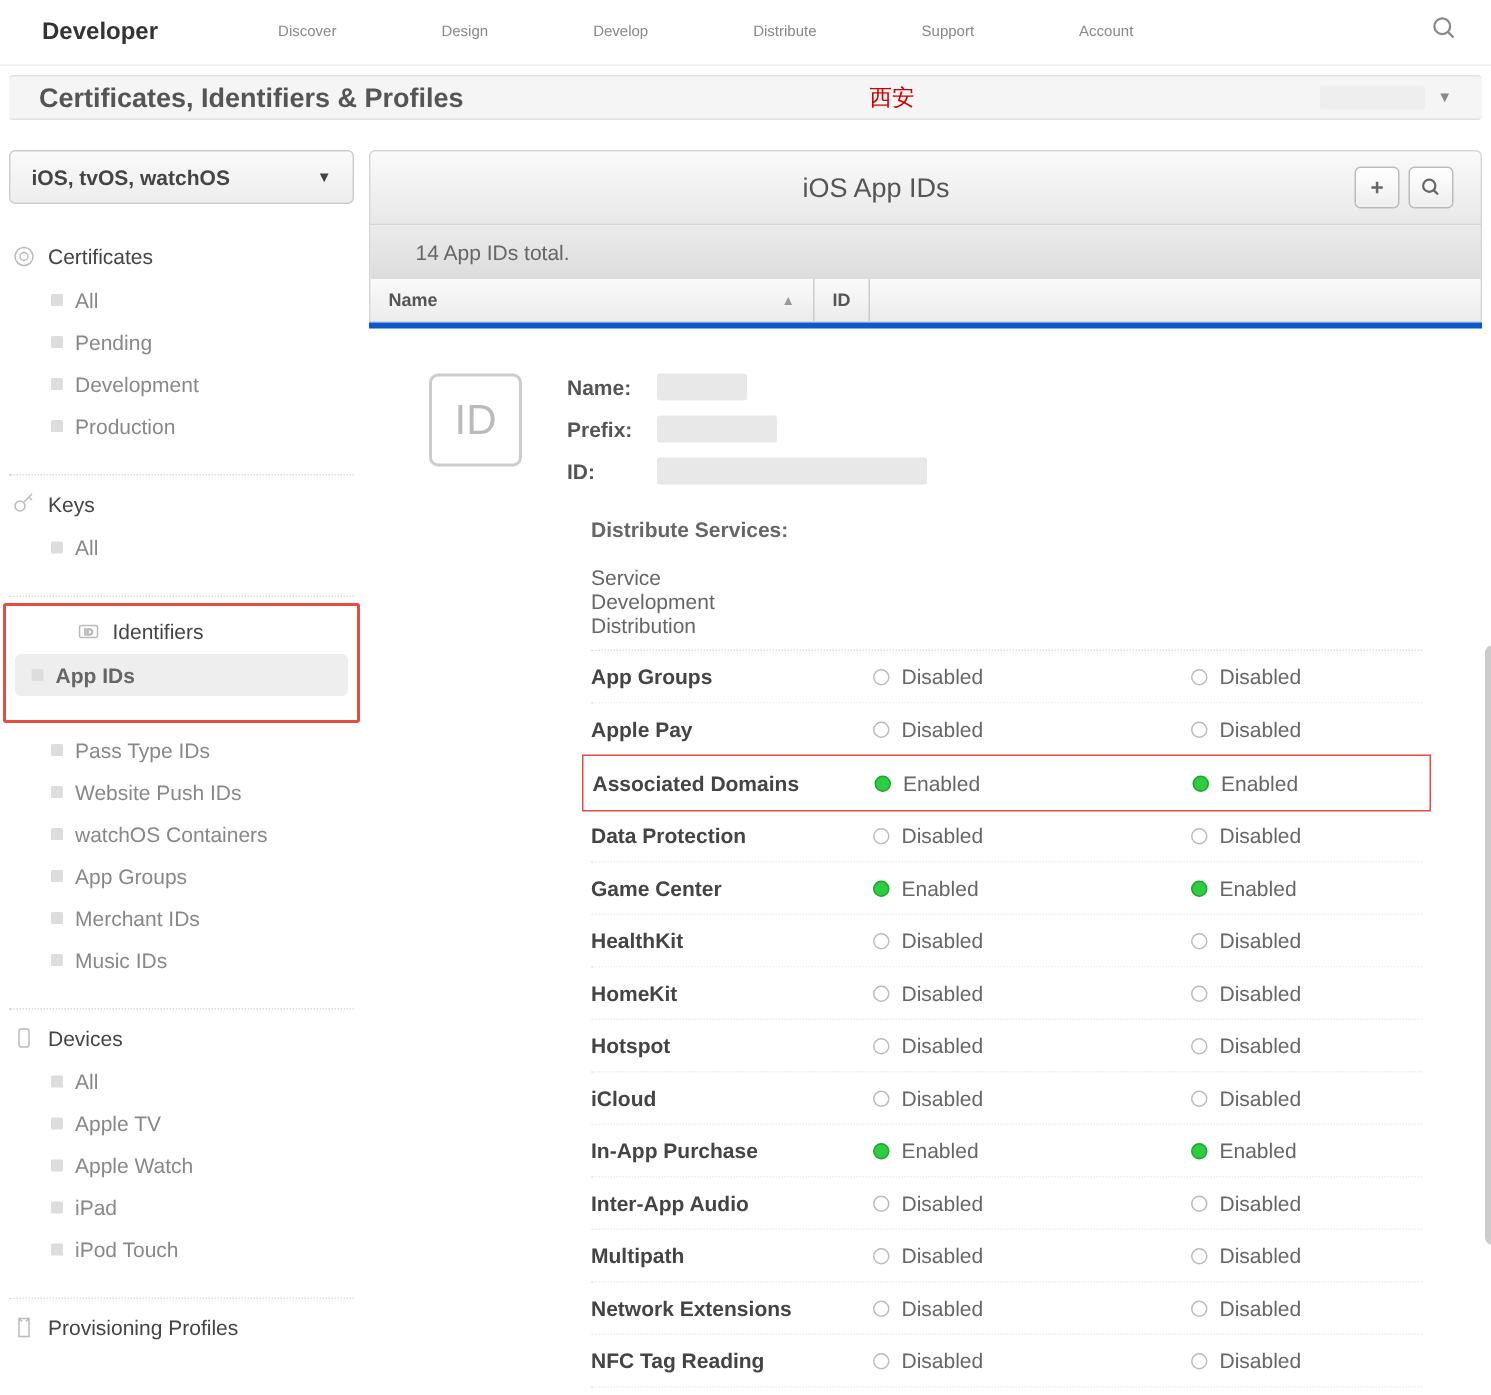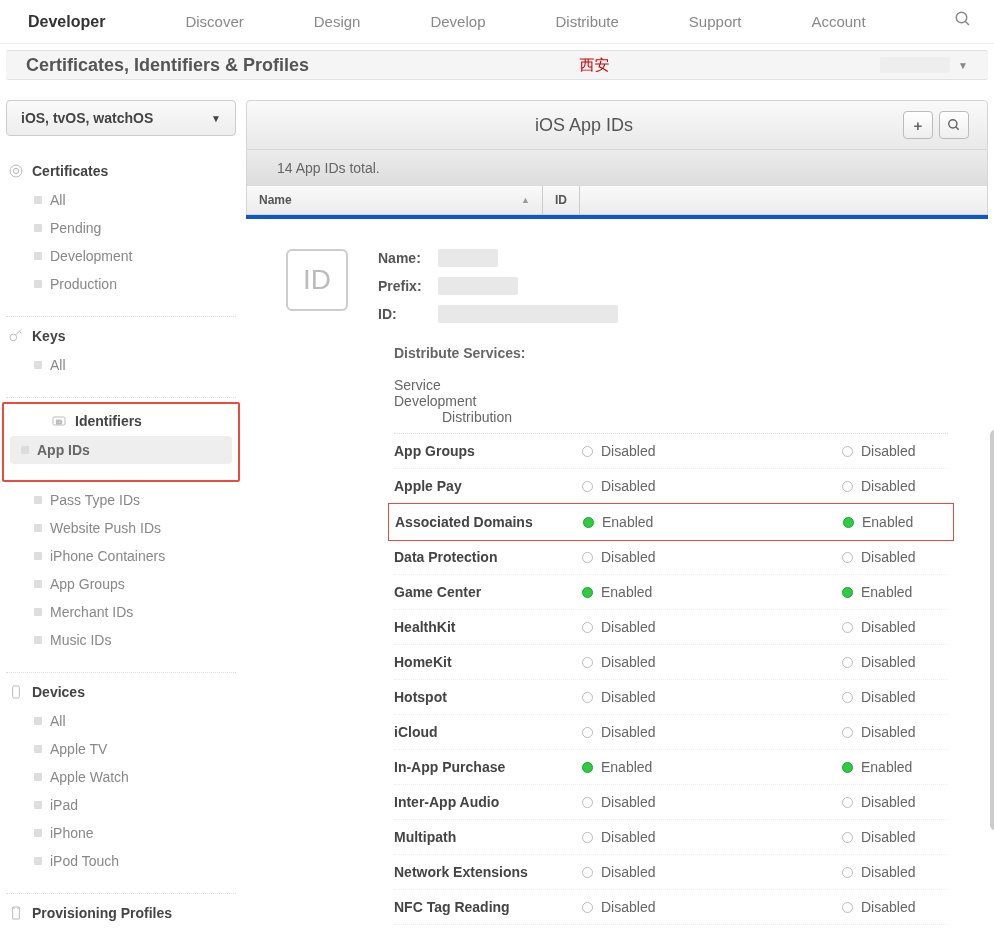--- a/index.html
+++ b/index.html
@@ -2,35 +2,35 @@
 <html><head>
   <meta charset="utf-8">
   <style>
     * { margin: 0; padding: 0; box-sizing: border-box; }
     body { font-family: "Helvetica Neue", Arial, sans-serif; font-size: 14px; color: #333; background: #fff; width: 994px; }
     
     .top-nav { height: 44px; background: #fff; display: flex; align-items: center; padding: 0 22px; border-bottom: 1px solid #eee; }
     .apple-logo { font-size: 20px; color: #333; margin-right: 6px; }
     .brand { font-weight: 600; color: #333; font-size: 16px; margin-right: 80px; }
     .nav-items { display: flex; flex: 1; gap: 70px; }
-    .nav-item { color: #888; cursor: pointer; font-size: 15px; }
+    .nav-item { color: #888; cursor: pointer; font-size: 10px; }
     .search-top { color: #888; font-size: 18px; cursor: pointer; }
     
     .subheader { height: 30px; background: #f5f5f5; border-top: 1px solid #e0e0e0; border-bottom: 1px solid #e0e0e0; display: flex; align-items: center; padding: 0 20px; margin: 6px; border-radius: 3px; }
     .subheader-title { font-size: 18px; font-weight: 600; color: #555; }
     .subheader-center { flex: 1; text-align: center; color: #cc0000; font-size: 15px; }
     .account-dd { display: flex; align-items: center; gap: 8px; cursor: pointer; color: #888; }
     .caret { font-size: 10px; }
     
     .main { display: flex; padding: 14px 6px 0 6px; }
     .sidebar { width: 240px; padding-right: 10px; }
     
     .platform-select { border: 1px solid #ccc; border-radius: 4px; background: linear-gradient(#fafafa,#ededed); padding: 9px 14px; margin-bottom: 20px; display: flex; justify-content: space-between; align-items: center; font-weight: 600; cursor: pointer; font-size: 14px; color: #444; }
     
-    .section-head { display: flex; align-items: center; gap: 8px; padding: 7px 2px; font-weight: 700; color: #444; font-size: 14px; }
+    .section-head { display: flex; align-items: center; gap: 8px; padding: 7px 2px; font-weight: 400; color: #444; font-size: 14px; }
     .section-icon { width: 16px; height: 16px; color: #bbb; display: flex; align-items: center; justify-content: center; }
     .section-list { list-style: none; padding: 0 0 14px 0; }
     .section-list li { display: flex; align-items: center; gap: 8px; padding: 6px 10px 6px 28px; color: #888; cursor: pointer; font-size: 14px; }
     .bullet { width: 8px; height: 8px; background: #ddd; border-radius: 1px; flex-shrink: 0; }
     .section-list li.selected { background: #eee; border-radius: 4px; margin: 0 6px; padding-left: 11px; color: #666; font-weight: 600; }
     .divider { border-top: 1px dotted #ddd; margin: 4px 0; height: 1px; }
     
     .highlight-box { border: 2px solid #e74c3c; border-radius: 2px; padding: 2px 0; margin: 0 -4px 4px -4px; }
     .highlight-box .section-head { padding-left: 6px; margin-left: 41px; }
     
@@ -55,21 +55,21 @@
     .meta-row { display: flex; align-items: center; margin-bottom: 10px; }
     .meta-label { width: 60px; font-weight: 600; color: #555; font-size: 14px; }
     .meta-val { height: 18px; background: #e8e8e8; border-radius: 2px; }
     .w1 { width: 60px; } .w2 { width: 80px; } .w3 { width: 180px; }
     
     .services-title { font-weight: 600; color: #666; margin: 12px 0 8px 108px; font-size: 14px; }
     .svc-table { margin-left: 108px; }
     .svc-head { display: flex; padding: 8px 0; color: #666; font-size: 14px; border-bottom: 1px dotted #ddd; flex-direction: column; }
     .svc-col1 { width: 188px; }
     .svc-col2 { width: 212px; }
-    .svc-col3 { flex: 1; margin-left: 48px; }
+    .svc-col3 { flex: 1; }
     .svc-row { display: flex; padding: 9px 0; align-items: center; border-bottom: 1px dotted #eee; font-size: 14px; }
     .svc-name { font-weight: 600; color: #444; }
     .status { display: flex; align-items: center; gap: 8px; color: #666; }
     .dot { width: 11px; height: 11px; border-radius: 50%; }
     .dot.disabled { background: #fff; border: 1.5px solid #bbb; }
     .dot.enabled { background: #2ecc40; border: 1px solid #1ba52e; }
     
     .hl-row { border: 1px solid #e74c3c; margin: -1px -6px; padding: 10px 6px; }
     
     .vscroll { position: absolute; right: -12px; top: 330px; width: 10px; height: 400px; background: #ccc; border-radius: 5px; }
@@ -181,21 +181,21 @@
           <li>
             <span class="bullet"></span>
             <span>Pass Type IDs</span>
           </li>
           <li>
             <span class="bullet"></span>
             <span>Website Push IDs</span>
           </li>
           <li>
             <span class="bullet"></span>
-            <span>iPhone Containers</span>
+            <span>watchOS Containers</span>
           </li>
           <li>
             <span class="bullet"></span>
             <span>App Groups</span>
           </li>
           <li>
             <span class="bullet"></span>
             <span>Merchant IDs</span>
           </li>
           <li>
@@ -225,24 +225,20 @@
             <li>
               <span class="bullet"></span>
               <span>Apple Watch</span>
             </li>
             <li>
               <span class="bullet"></span>
               <span>iPad</span>
             </li>
             <li>
               <span class="bullet"></span>
-              <span>iPhone</span>
-            </li>
-            <li>
-              <span class="bullet"></span>
               <span>iPod Touch</span>
             </li>
           </ul>
         </div>
         <div class="divider"></div>
         <div>
           <div class="section-head">
             <span class="section-icon">
               <svg width="16" height="16" viewBox="0 0 24 24" fill="none" stroke="#bbb" stroke-width="1.5">
                 <path d="M7 3h10v18H7z M7 3l3 3 M17 3l-3 3"></path>

